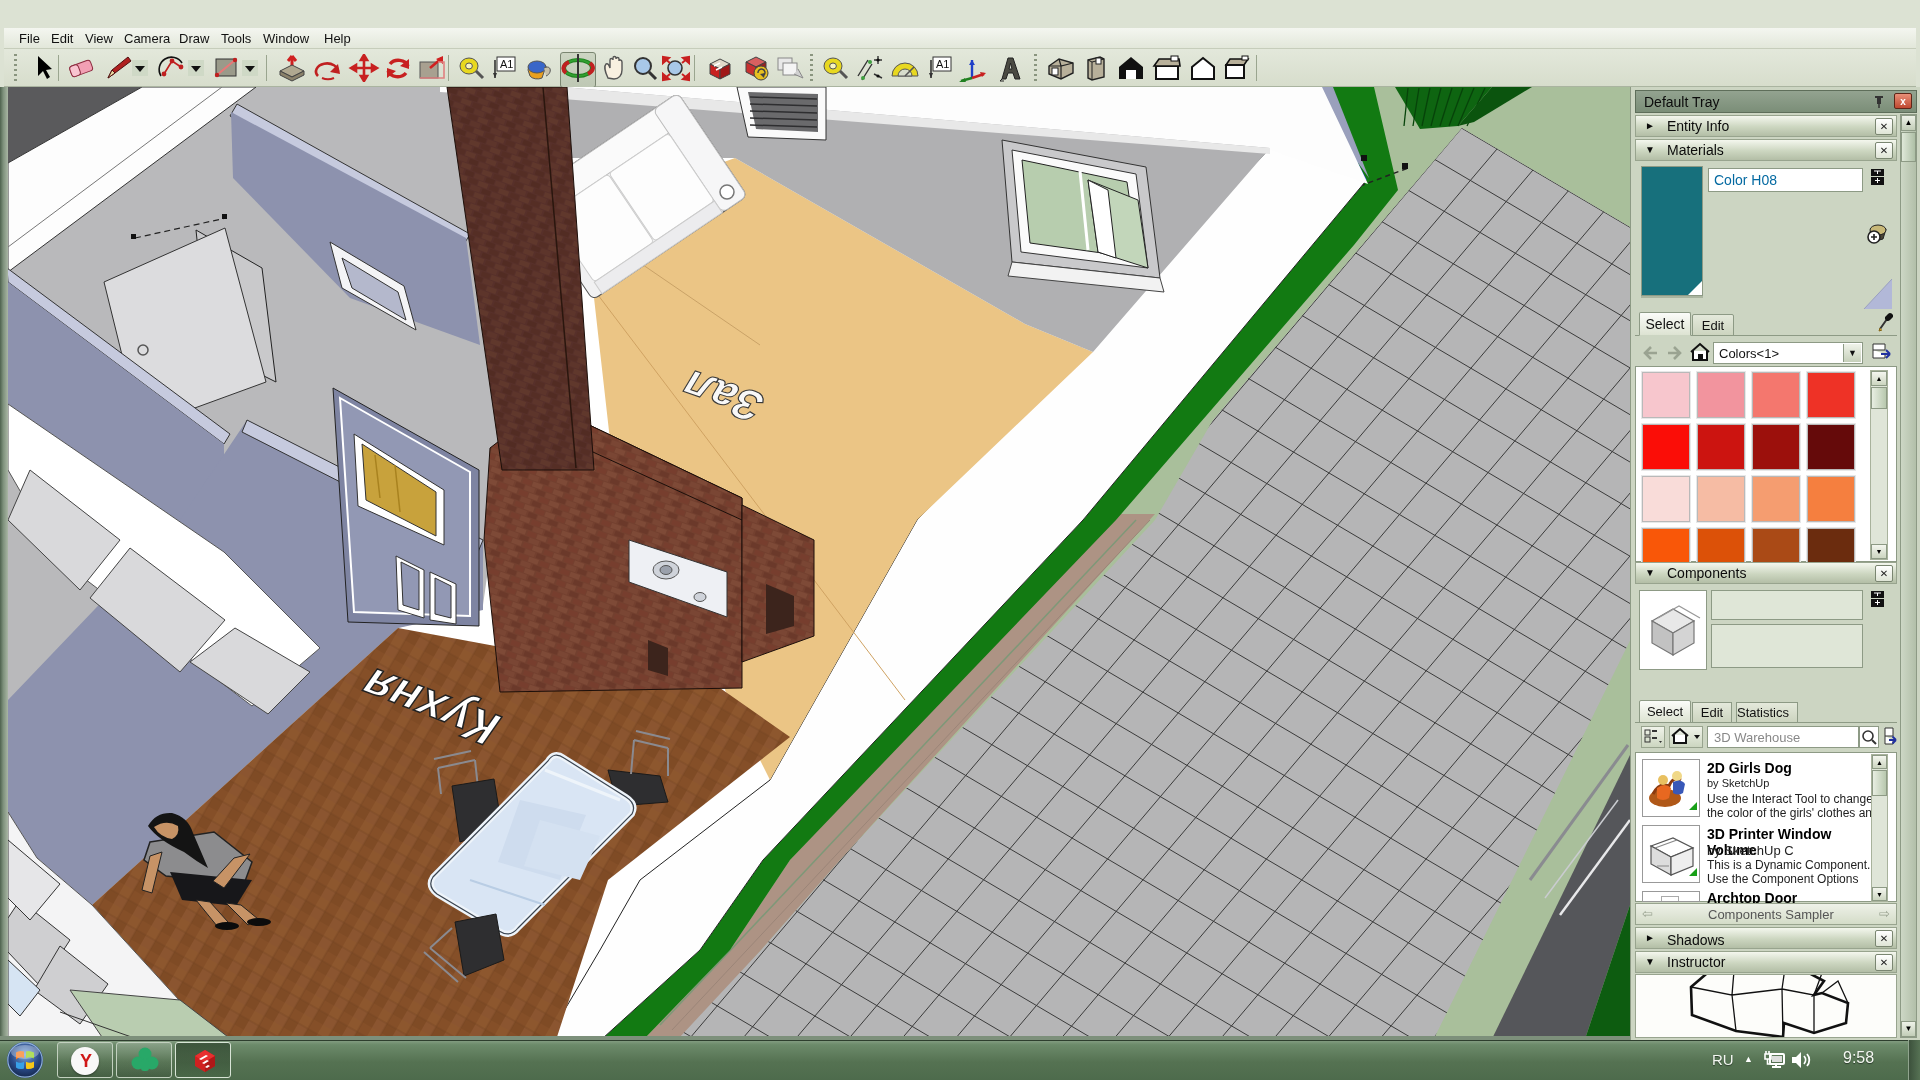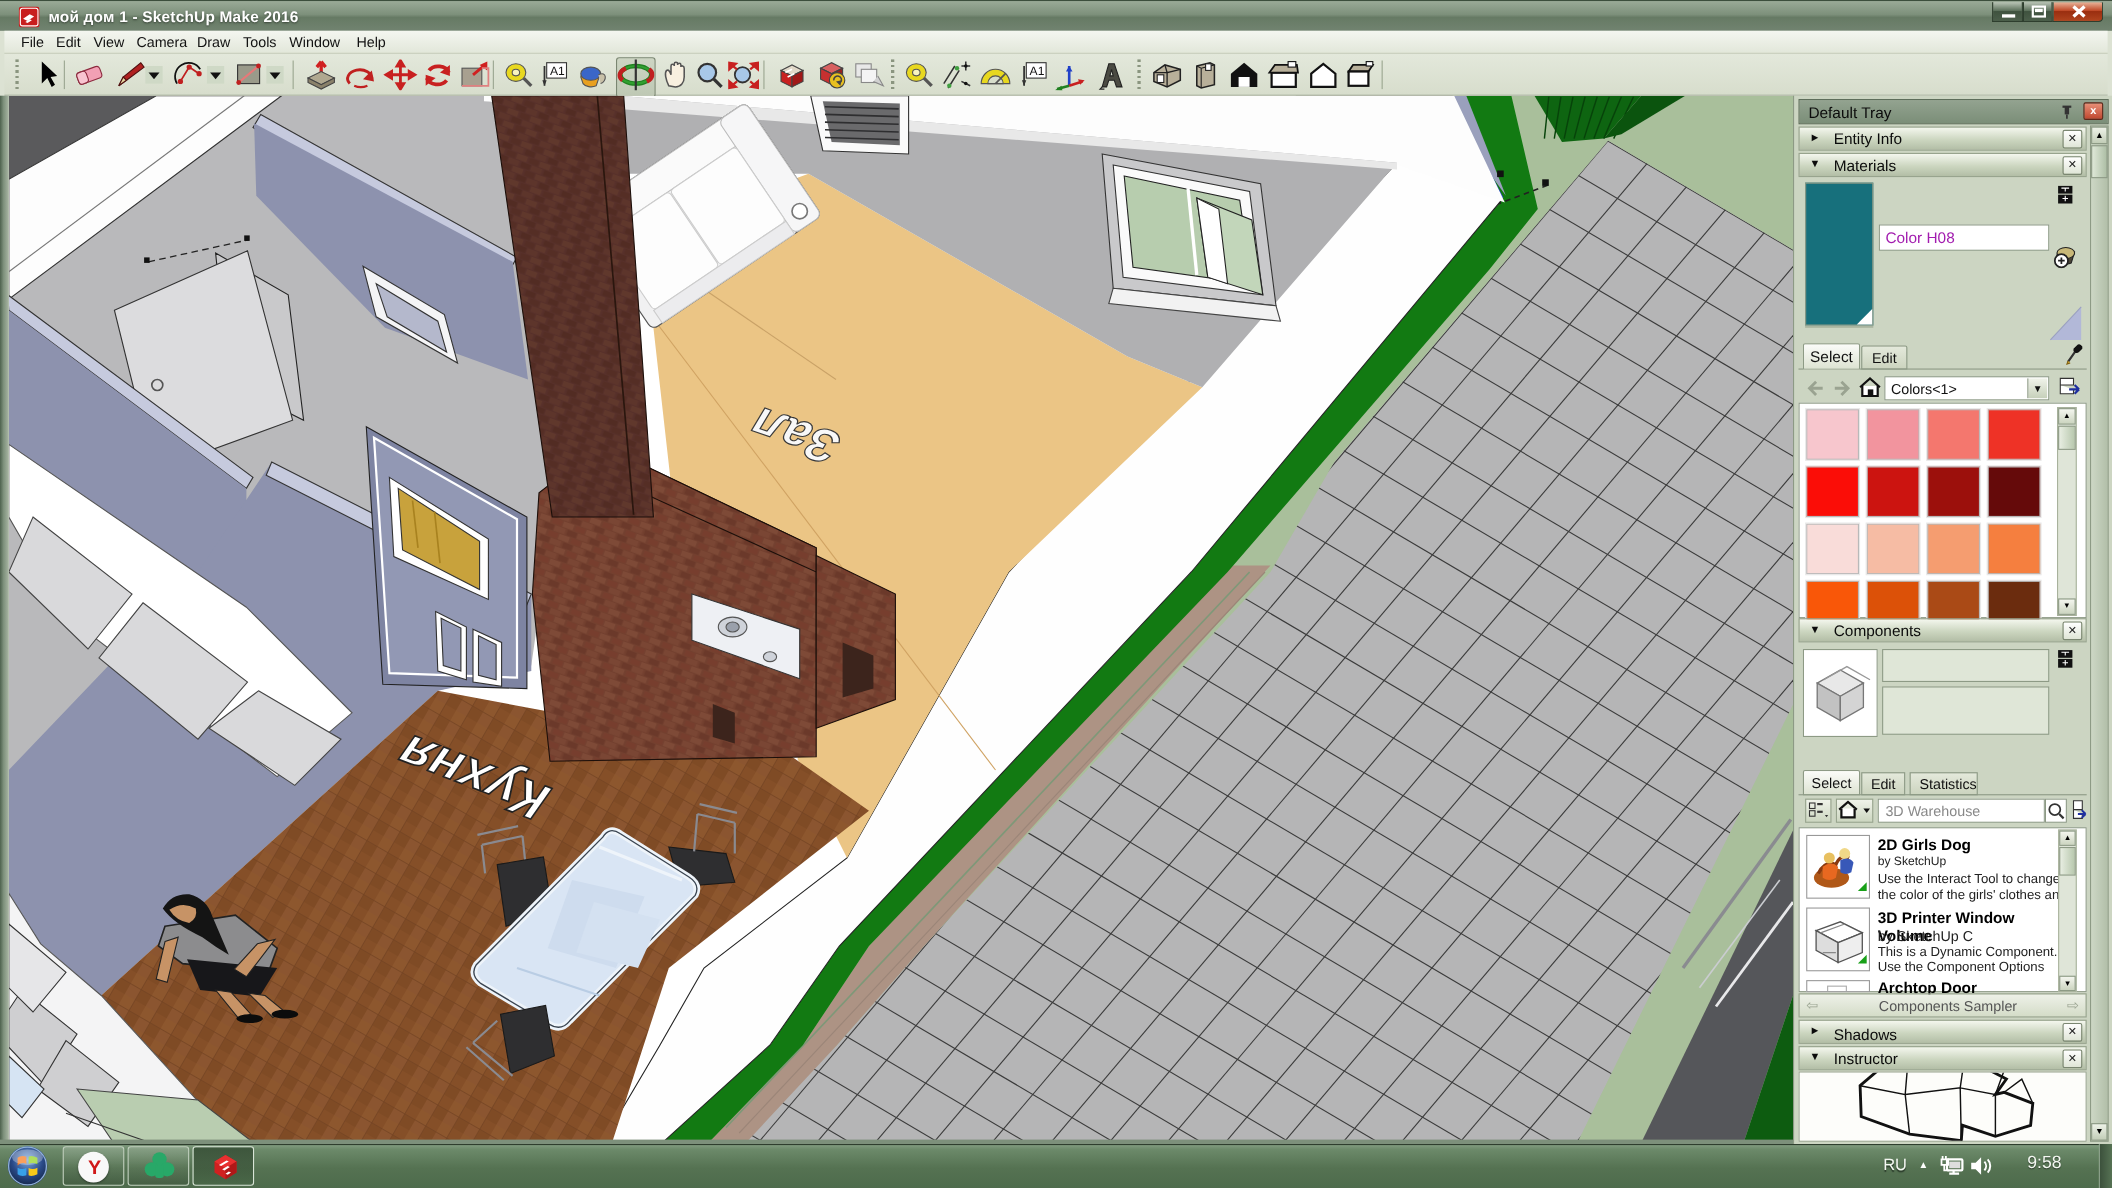--- a/index.html
+++ b/index.html
@@ -16,39 +16,20 @@
 .ticon{position:absolute;top:5px}
 #viewport{position:absolute;left:8px;top:87px;width:1622px;height:951px;overflow:hidden;border-left:none}
 #vpborder{position:absolute;left:0;top:87px;width:8px;height:953px;background:linear-gradient(90deg,#4e624e,#7d907b 40%,#a9b6a4)}
 #vpbottom{position:absolute;left:0;top:1036px;width:1630px;height:4px;background:#7d907b}
 #tray{position:absolute;left:1630px;top:87px;width:290px;height:953px;background:#ccd5c2;border-left:1px solid #8d9a85}
 #taskbar{position:absolute;left:0;top:1040px;width:1920px;height:40px;background:linear-gradient(#87a085 0%,#6c8a6a 12%,#557252 55%,#48644668 100%),#517050}
 .tbtn{position:absolute;top:2px;width:56px;height:36px;border:1px solid #c2d0bf;border-radius:3px;background:linear-gradient(rgba(255,255,255,.18),rgba(255,255,255,.04) 50%,rgba(0,0,0,.12))}
 .xbtn{position:absolute;top:2px;width:18px;height:17px;background:linear-gradient(#fff,#dfe5d6);border:1px solid #7a8671;border-radius:2px;font-size:10px;text-align:center;line-height:15px;color:#222}
 </style></head><body>
 <div id="app">
-<div id="titlebar">
-      <svg style="position:absolute;left:17px;top:5px" width="19" height="19" viewBox="0 0 19 19">
-        <rect x="0" y="0" width="19" height="19" rx="3" fill="#c81e1e"></rect>
-        <rect x="1.5" y="1.5" width="16" height="16" rx="2" fill="none" stroke="#fff" stroke-width="1"></rect>
-        <path d="M4 11 L10 7 L14 9 L8 13 Z" fill="#fff"></path>
-        <path d="M6 14 L10 11.5 L12 12.5 L8 15 Z" fill="#fff"></path>
-      </svg>
-      <span class="tt"><b>мой дом 1 - SketchUp Make 2016</b></span>
-      <div class="winbtn" style="left:1811px;width:28px;background:linear-gradient(#b9c4b6,#5d715c 45%,#3f523f 50%,#4c5f4b)"><svg width="28" height="18">
-          <rect x="8" y="11" width="12" height="3" fill="#fff"></rect>
-        </svg></div>
-      <div class="winbtn" style="left:1839px;width:27px;background:linear-gradient(#b9c4b6,#5d715c 45%,#3f523f 50%,#4c5f4b)"><svg width="27" height="18">
-          <rect x="8" y="4" width="11" height="9" fill="none" stroke="#fff" stroke-width="2"></rect>
-          <rect x="10" y="6" width="7" height="3" fill="#fff"></rect>
-        </svg></div>
-      <div class="winbtn" style="left:1866px;width:46px;background:linear-gradient(#e8b49a,#c04a28 45%,#9a2e10 50%,#b0441e);border-radius:0 0 4px 0"><svg width="46" height="18">
-          <path d="M18 4 L28 13 M28 4 L18 13" stroke="#fff" stroke-width="3"></path>
-        </svg></div>
-    </div>
     <div id="menubar">
       <span style="left:15px">File</span>
       <span style="left:47px">Edit</span>
       <span style="left:81px">View</span>
       <span style="left:120px">Camera</span>
       <span style="left:175px">Draw</span>
       <span style="left:217px">Tools</span>
       <span style="left:259px">Window</span>
       <span style="left:320px">Help</span>
     </div>
@@ -519,21 +500,21 @@
       </div>
       <div style="position:absolute;left:4px;top:52px;width:262px;height:22px;background:linear-gradient(#f4f7ee,#ccd6c0 55%,#b3bea6);border:1px solid #98a48e;font-size:14px;color:#0b0b0b;">
         <span style="position:absolute;left:9px;top:4px;font-size:10px">▼</span>
         <span style="position:absolute;left:31px;top:2px">Materials</span>
         <span class="xbtn" style="right:3px">✕</span>
       </div>
       <div style="position:absolute;left:10px;top:79px;width:62px;height:130px;background:#17707c;border:1px solid #8d9a85;">
         <div style="position:absolute;right:0;bottom:0;width:0;height:0;border-left:14px solid transparent;border-bottom:14px solid #fff"></div>
       </div>
       <div style="position:absolute;left:10px;top:209px;width:62px;height:2px;background:#aab5a0;"></div>
-      <div style="position:absolute;left:77px;top:81px;width:155px;height:24px;background:#fff;border:1px solid #8d9a85;font-size:14px;color:#a21caf;margin-top:36px;">
+      <div style="position:absolute;left:77px;top:81px;width:155px;height:24px;background:#fff;border:1px solid #8d9a85;font-size:14px;color:#0369a1;">
         <span style="position:absolute;left:5px;top:3px">Color H08</span>
       </div>
       <div style="position:absolute;left:239px;top:81px;width:16px;height:18px;"><svg width="16" height="18">
           <rect x="1" y="1" width="13" height="7" fill="#111"></rect>
           <path d="M4 3 h7 M7.5 3 v3" stroke="#fff"></path>
           <rect x="1" y="9" width="13" height="8" fill="#111"></rect>
           <path d="M7.5 10 v5 M5 12.5 h5" stroke="#fff"></path>
         </svg></div>
       <div style="position:absolute;left:236px;top:133px;width:24px;height:24px;"><svg width="24" height="24">
           <path d="M3 12 A 9 6 0 0 1 19 9 L16 19 A 7 4 0 0 1 5 17 Z" fill="#4a4436" stroke="#222"></path>
@@ -610,21 +591,21 @@
       <div style="position:absolute;left:80px;top:503px;width:152px;height:30px;background:#dfe6d7;border:1px solid #8d9a85;"></div>
       <div style="position:absolute;left:80px;top:537px;width:152px;height:44px;background:#dfe6d7;border:1px solid #8d9a85;"></div>
       <div style="position:absolute;left:239px;top:503px;width:16px;height:18px;"><svg width="16" height="18">
           <rect x="1" y="1" width="13" height="7" fill="#111"></rect>
           <path d="M4 3 h7 M7.5 3 v3" stroke="#fff"></path>
           <rect x="1" y="9" width="13" height="8" fill="#111"></rect>
           <path d="M7.5 10 v5 M5 12.5 h5" stroke="#fff"></path>
         </svg></div>
       <div style="position:absolute;left:8px;top:613px;width:52px;height:23px;background:linear-gradient(#fbfcf9,#dde3d2);border:1px solid #8d9a85;font-size:13px;text-align:center;color:#111;border-radius:2px 2px 0 0;z-index:2;"><span style="position:relative;top:3px">Select</span></div>
       <div style="position:absolute;left:61px;top:615px;width:40px;height:21px;background:linear-gradient(#e4e9db,#ccd4bf);border:1px solid #8d9a85;font-size:13px;text-align:center;color:#111;"><span style="position:relative;top:2px">Edit</span></div>
-      <div style="position:absolute;left:105px;top:615px;width:62px;height:21px;background:linear-gradient(#e4e9db,#ccd4bf);border:1px solid #8d9a85;font-size:13px;text-align:right;color:#111;"><span style="position:relative;top:2px">Statistics</span></div>
+      <div style="position:absolute;left:105px;top:615px;width:62px;height:21px;background:linear-gradient(#e4e9db,#ccd4bf);border:1px solid #8d9a85;font-size:13px;text-align:left;color:#111;"><span style="position:relative;top:2px">Statistics</span></div>
       <div style="position:absolute;left:4px;top:635px;width:262px;height:1px;background:#8d9a85;"></div>
       <div style="position:absolute;left:10px;top:639px;width:24px;height:22px;background:linear-gradient(#f0f3ea,#ccd6c0);border:1px solid #98a48e;"><svg width="22" height="20">
           <rect x="3" y="3" width="5" height="5" fill="none" stroke="#333"></rect>
           <rect x="10" y="3" width="5" height="2" fill="#333"></rect>
           <rect x="3" y="10" width="5" height="5" fill="none" stroke="#333"></rect>
           <rect x="10" y="10" width="5" height="2" fill="#333"></rect>
           <path d="M17 14 l3 0 -1.5 2 Z" fill="#333"></path>
         </svg></div>
       <div style="position:absolute;left:38px;top:639px;width:34px;height:22px;background:linear-gradient(#f0f3ea,#ccd6c0);border:1px solid #98a48e;"><svg width="32" height="20">
           <path d="M2 9 L10 2 L18 9" fill="none" stroke="#111" stroke-width="2"></path>

